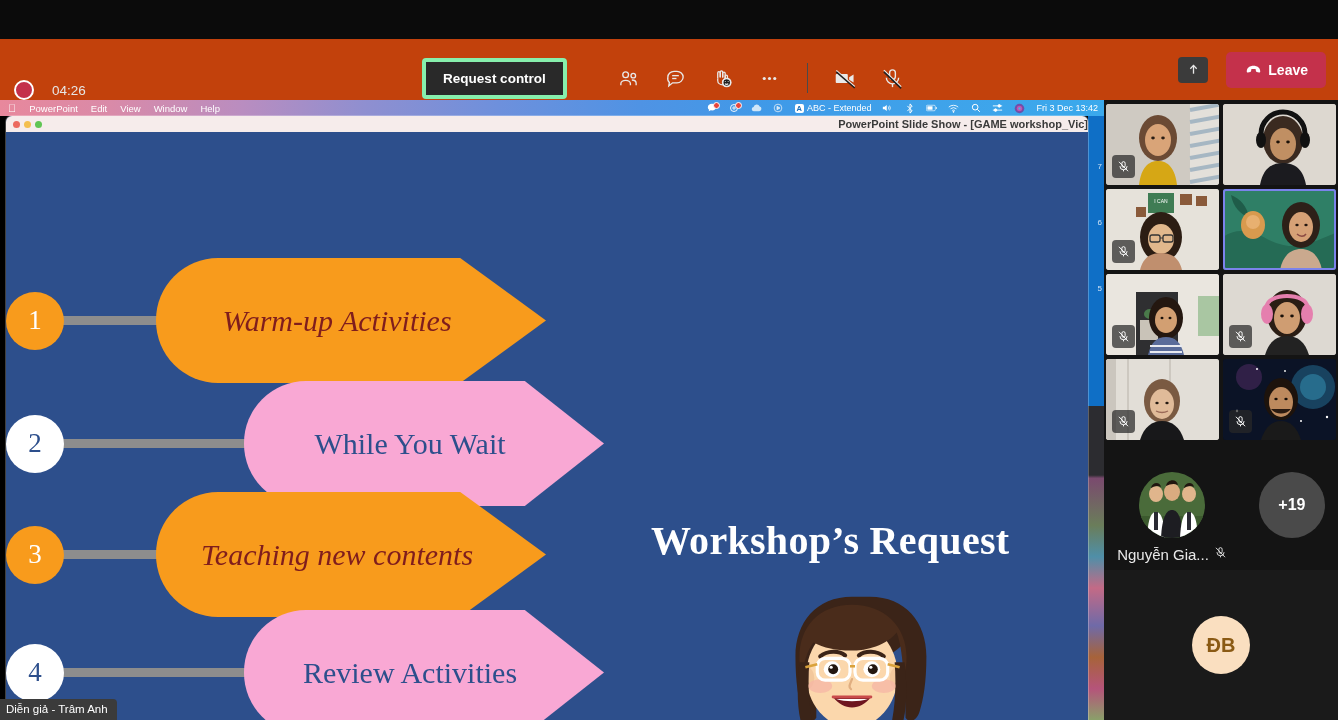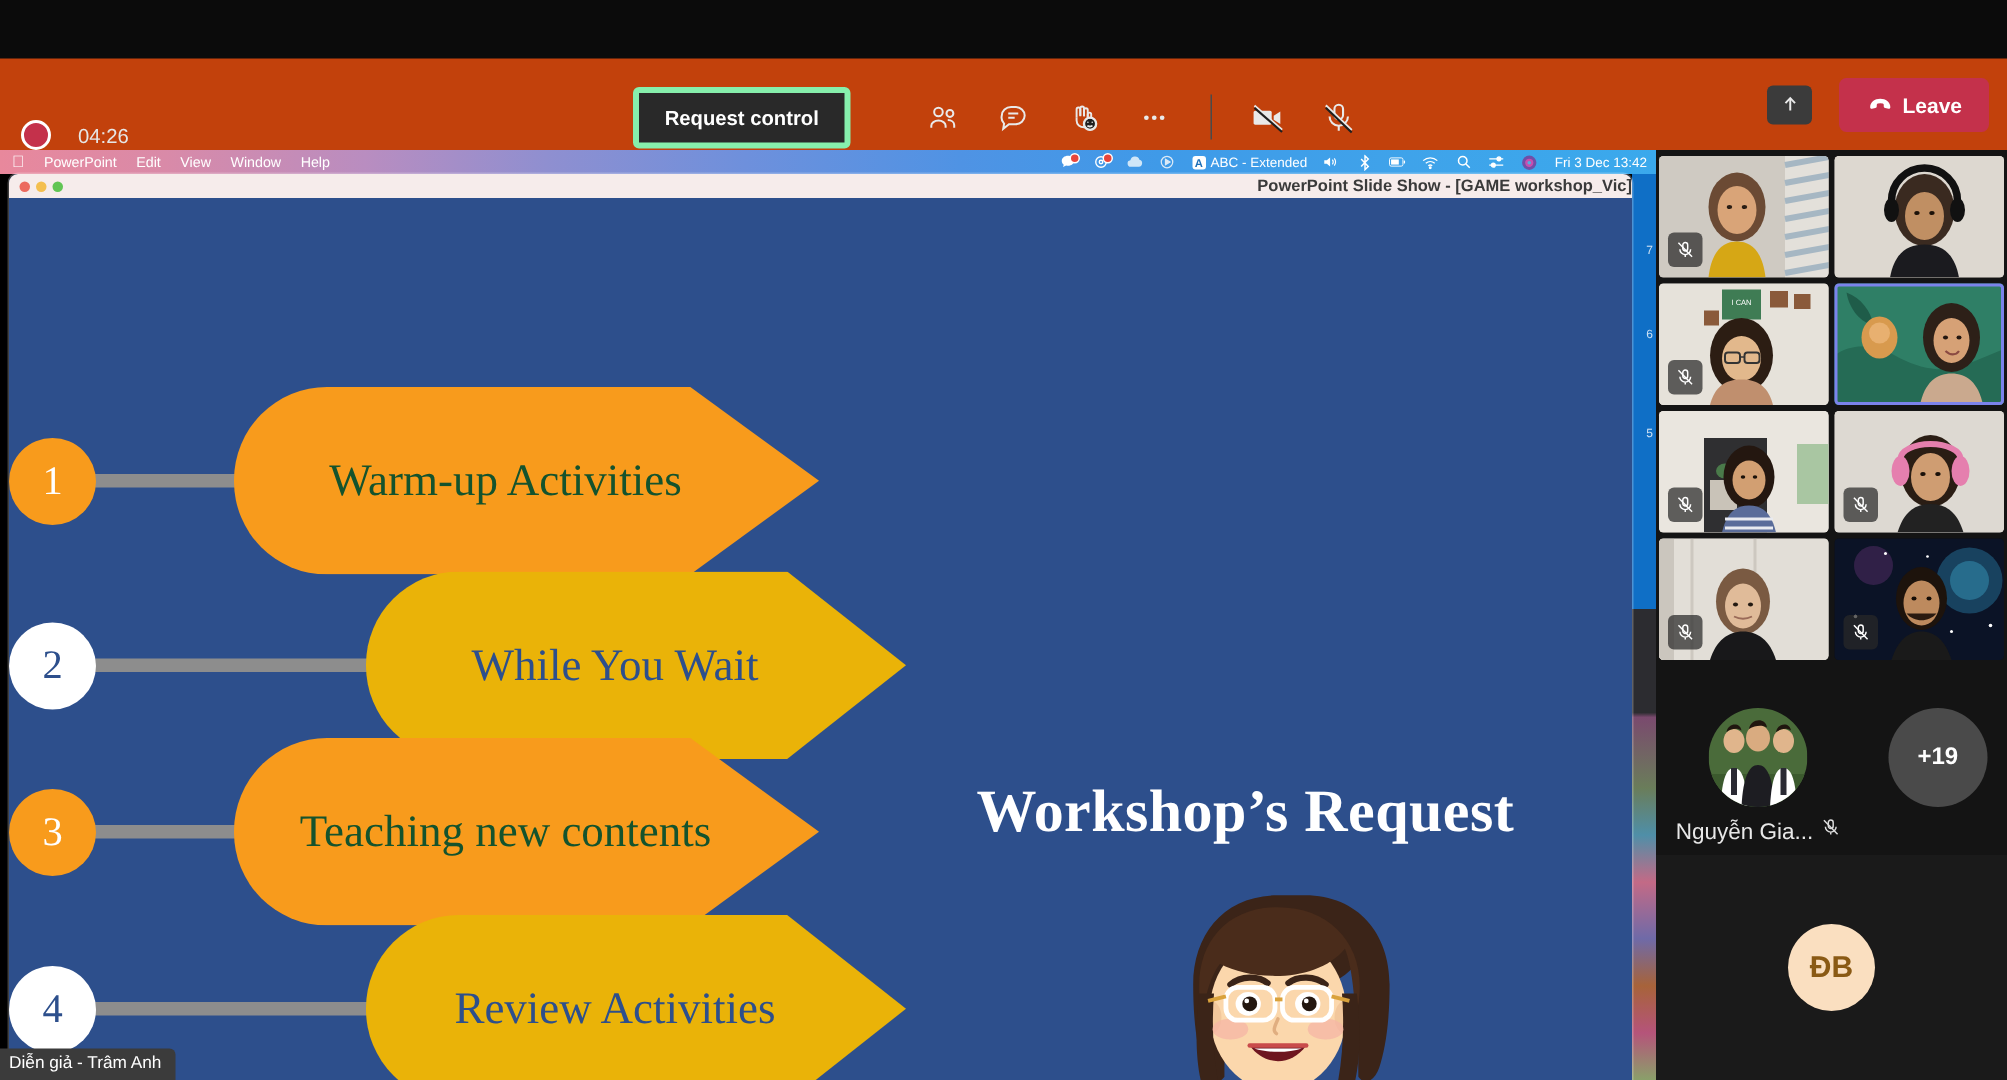--- a/index.html
+++ b/index.html
@@ -134,26 +134,26 @@
     height:9px; background:#8d8d8d; margin-left:-4px; z-index:1; flex:none;
   }
   .chevron {
     position:relative; height:125px; display:flex; align-items:center;
     margin-left:-10px; z-index:2; flex:none;
     clip-path: polygon(0% 22%, 0% 0%, 78% 0%, 100% 50%, 78% 100%, 0% 100%, 0% 78%);
     border-radius:62px 0 0 62px;
     padding-left:32px;
   }
   .chevron.orange { background:#f89b1c; }
-  .chevron.white  { background:#eab308; }
+  .chevron.white  { background:#f9a8d4; }
   .chevron-label {
     font-family:"Liberation Serif", serif; font-size:30px; white-space:nowrap;
     width:100%; text-align:center; padding-right:60px;
   }
-  .chevron.orange .chevron-label { color:#14532d; }
+  .chevron.orange .chevron-label { color:#7f1d1d;font-style:italic; }
   .chevron.white  .chevron-label { color:#2d4f8c; }
 
   .slide-heading {
     position:absolute; left:645px; top:385px;
     font-family:"Liberation Serif", serif; font-weight:bold;
     font-size:40px; color:#ffffff; white-space:nowrap;
     letter-spacing:.3px;
   }
 
   .bitmoji { position:absolute; left:722px; top:442px; width:248px; height:250px; }

